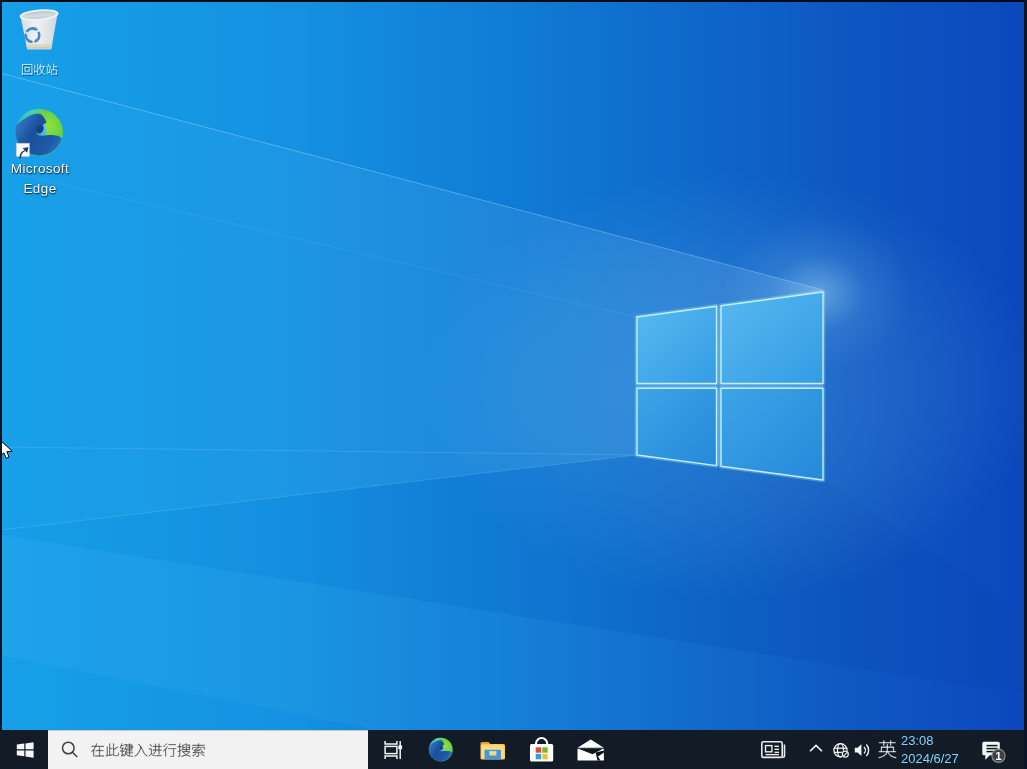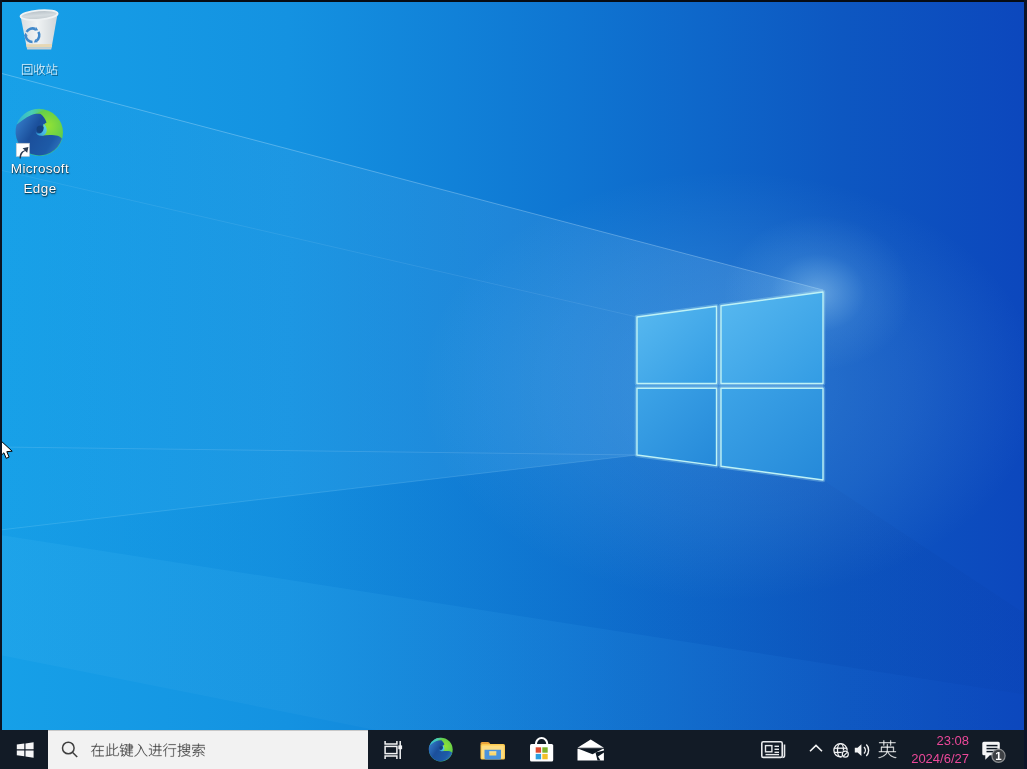--- a/index.html
+++ b/index.html
@@ -1,18 +1,18 @@
 <!DOCTYPE html>
 <html><head><meta charset="utf-8">
 <style>
 *{margin:0;padding:0;box-sizing:border-box}
 html,body{width:1027px;height:769px;overflow:hidden;background:#000;font-family:"Liberation Sans",sans-serif}
 #scr{position:relative;width:1027px;height:769px}
 .lbl{position:absolute;color:#fff;font-size:13.5px;letter-spacing:0.4px;text-align:center;text-shadow:0.5px 1px 1.5px rgba(0,0,0,0.85),0 0 1px rgba(0,0,0,0.5);line-height:20px}
-.clock{position:absolute;color:#ec4899;font-size:13px;text-align:right;line-height:17.5px;top:732.2px;left:901px;width:68px}
+.clock{position:absolute;color:#7dd3fc;font-size:13px;text-align:left;line-height:17.5px;top:732.2px;left:901px;width:68px}
 </style></head>
 <body>
 <div id="scr">
 <svg width="1027" height="769" viewBox="0 0 1027 769" xmlns="http://www.w3.org/2000/svg" style="position:absolute;top:0;left:0">
 <defs>
 <linearGradient id="base" x1="0" y1="0" x2="1" y2="0">
  <stop offset="0" stop-color="#16a0e8"></stop>
  <stop offset="0.28" stop-color="#1492e1"></stop>
  <stop offset="0.55" stop-color="#0f76d2"></stop>
  <stop offset="0.82" stop-color="#0d57c1"></stop>

